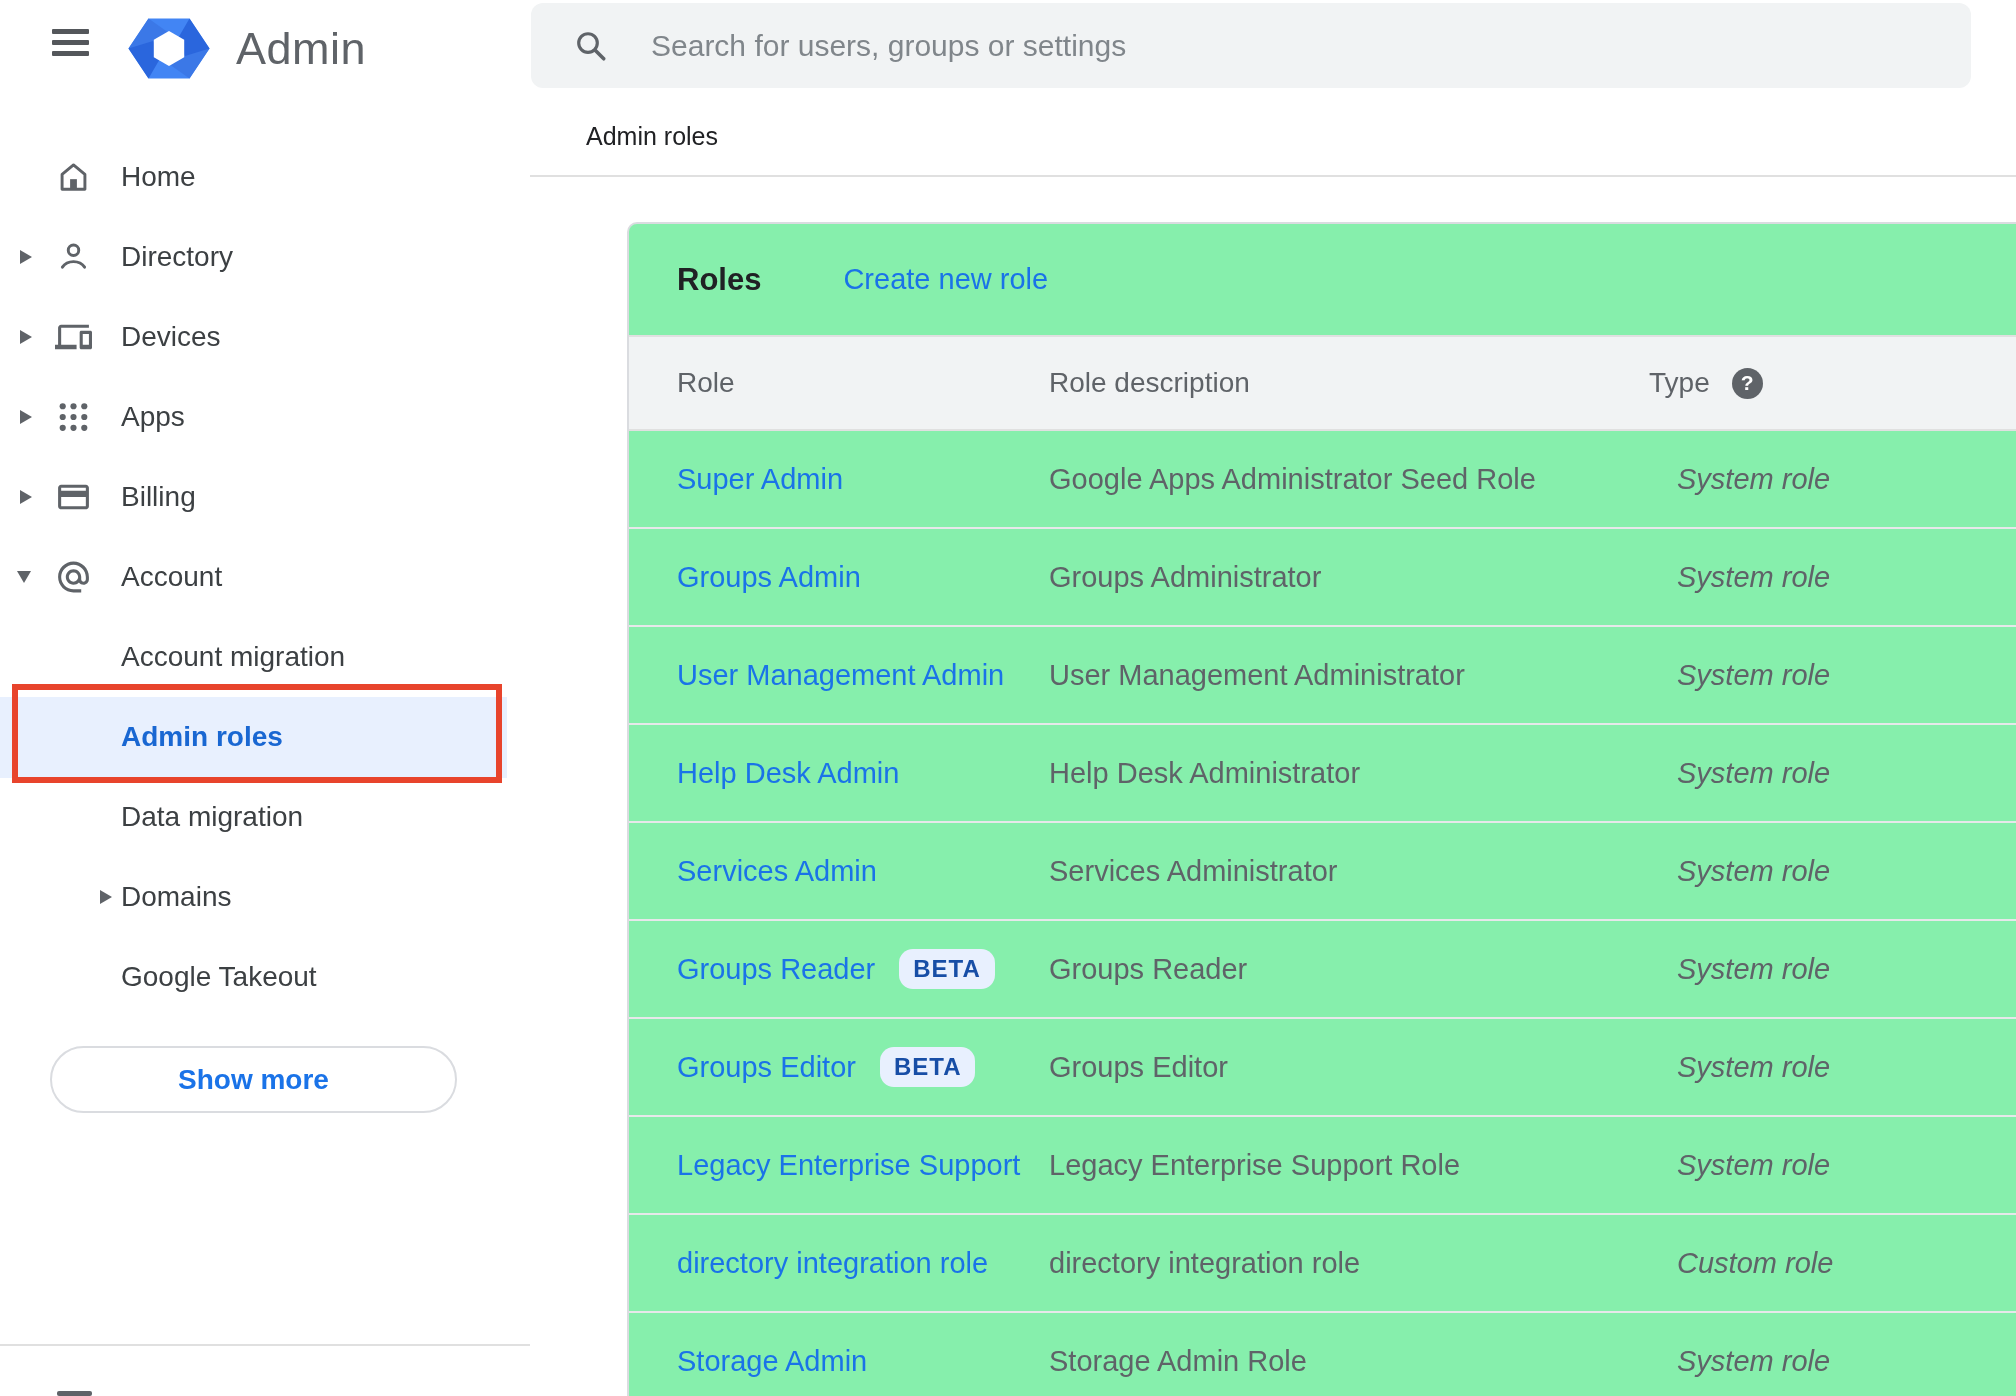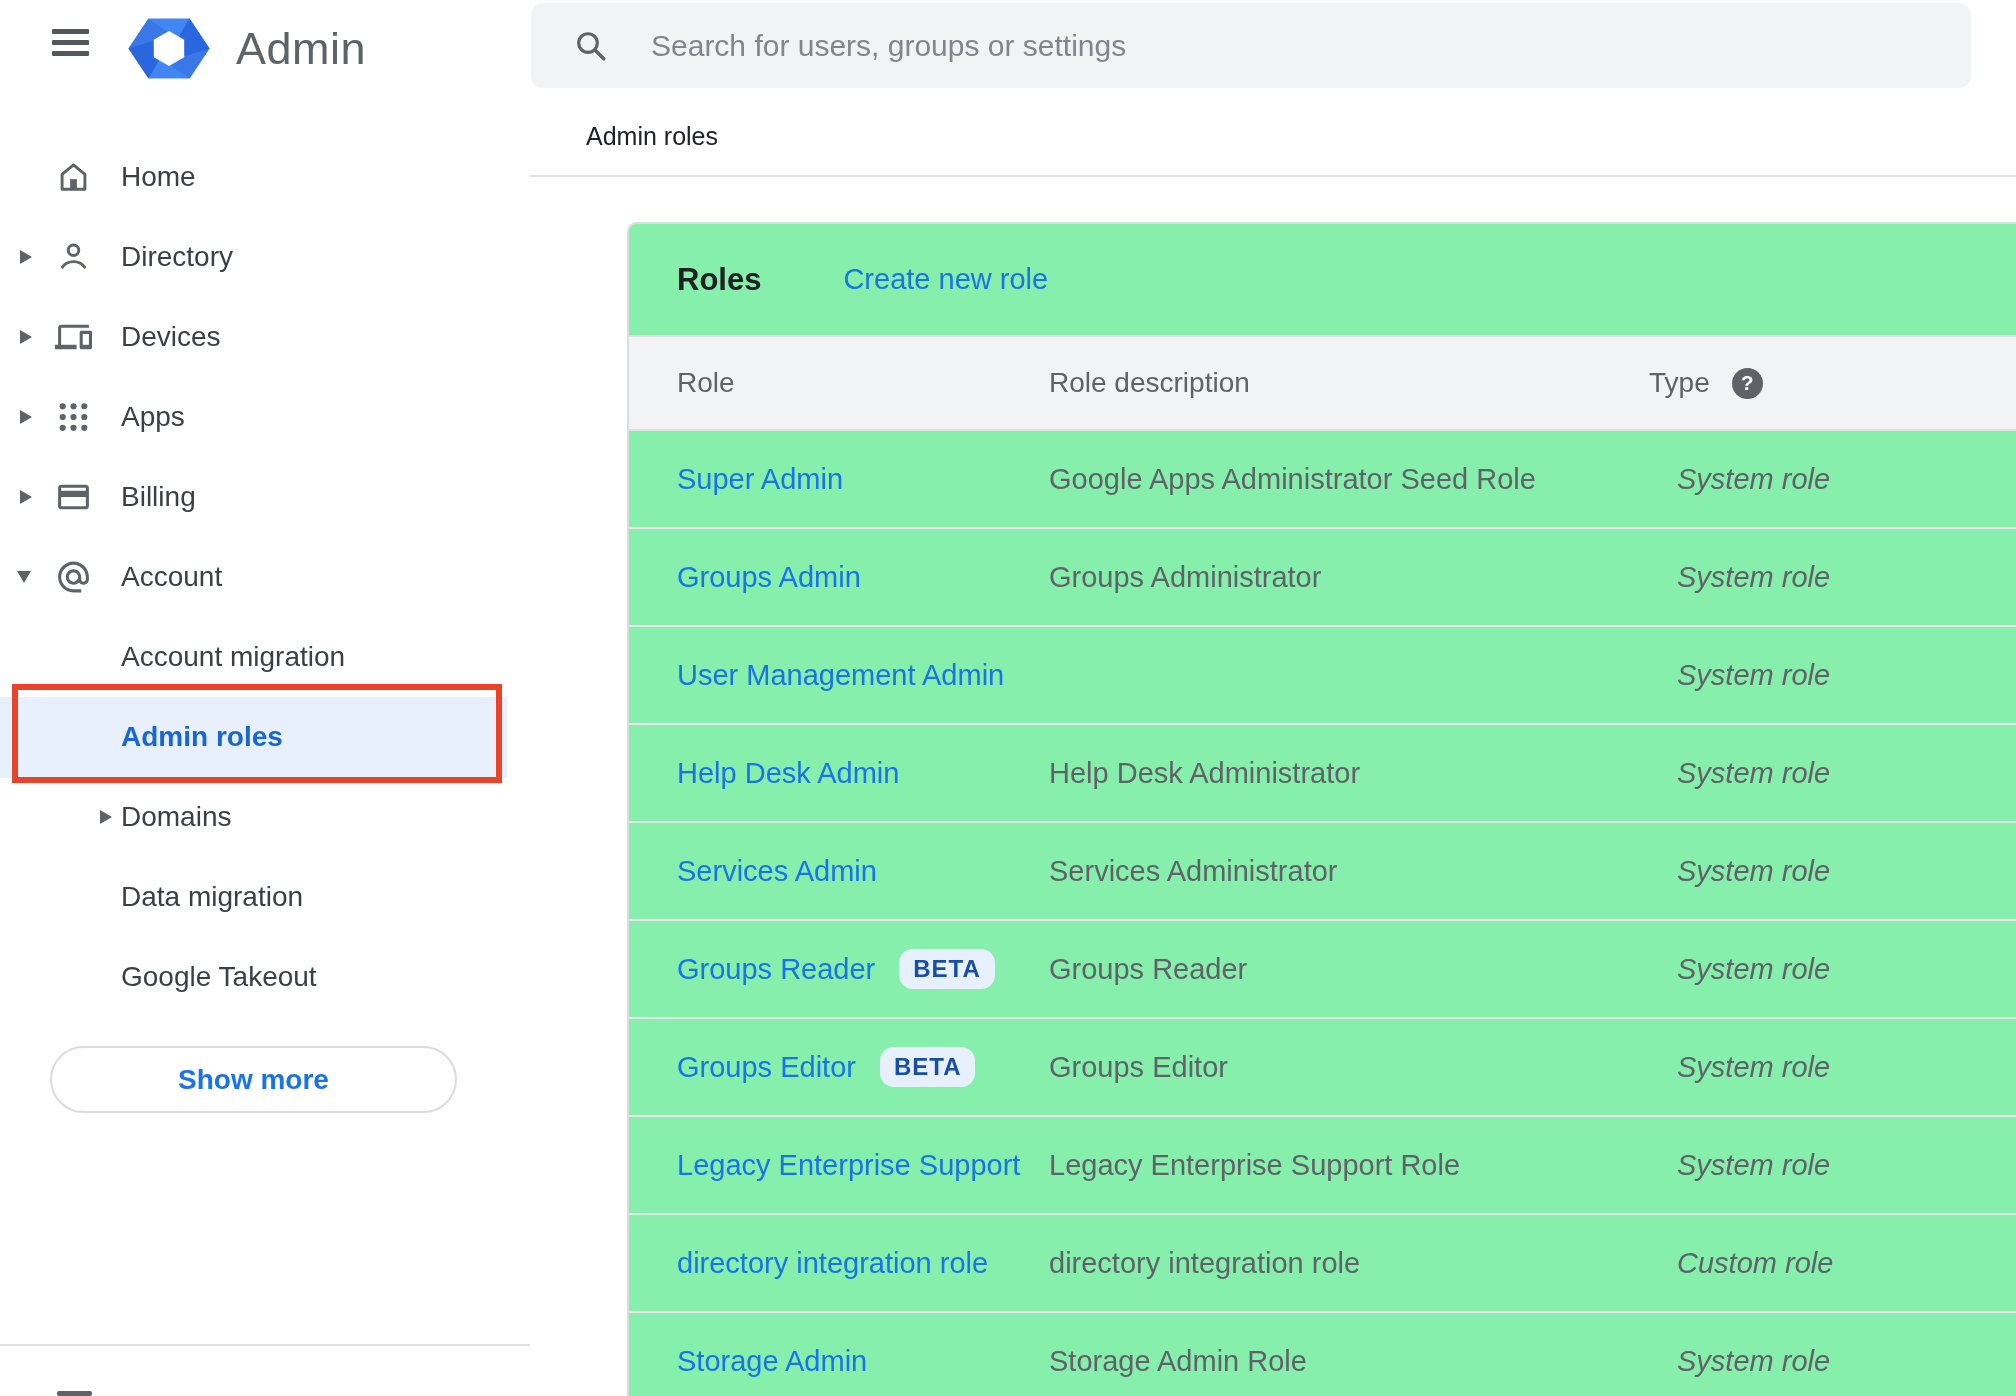--- a/index.html
+++ b/index.html
@@ -185,25 +185,25 @@
         </span>
         <span class="label">Account</span>
       </div>
       <div class="sidebar-item sub">
         <span class="label">Account migration</span>
       </div>
       <div class="sidebar-item sub selected">
         <span class="label">Admin roles</span>
       </div>
       <div class="sidebar-item sub">
+        <span class="label">Data migration</span>
+      </div>
+      <div class="sidebar-item sub">
         <span class="caret-right"></span>
         <span class="label">Domains</span>
-      </div>
-      <div class="sidebar-item sub">
-        <span class="label">Data migration</span>
       </div>
       <div class="sidebar-item sub">
         <span class="label">Google Takeout</span>
       </div>
     </nav>
 
   <div class="red-box"></div>
 
   <button class="show-more-btn">Show more</button>
 
@@ -235,20 +235,21 @@
           <span class="cell cell-role">
             <a class="role-link">Groups Admin</a>
           </span>
           <span class="cell cell-desc">Groups Administrator</span>
           <span class="cell cell-type">System role</span>
         </div>
         <div class="trow">
           <span class="cell cell-role">
             <a class="role-link">User Management Admin</a>
           </span>
+          <span class="cell cell-desc">User Management Administrator</span>
           <span class="cell cell-type">System role</span>
         </div>
         <div class="trow">
           <span class="cell cell-role">
             <a class="role-link">Help Desk Admin</a>
           </span>
           <span class="cell cell-desc">Help Desk Administrator</span>
           <span class="cell cell-type">System role</span>
         </div>
         <div class="trow">

